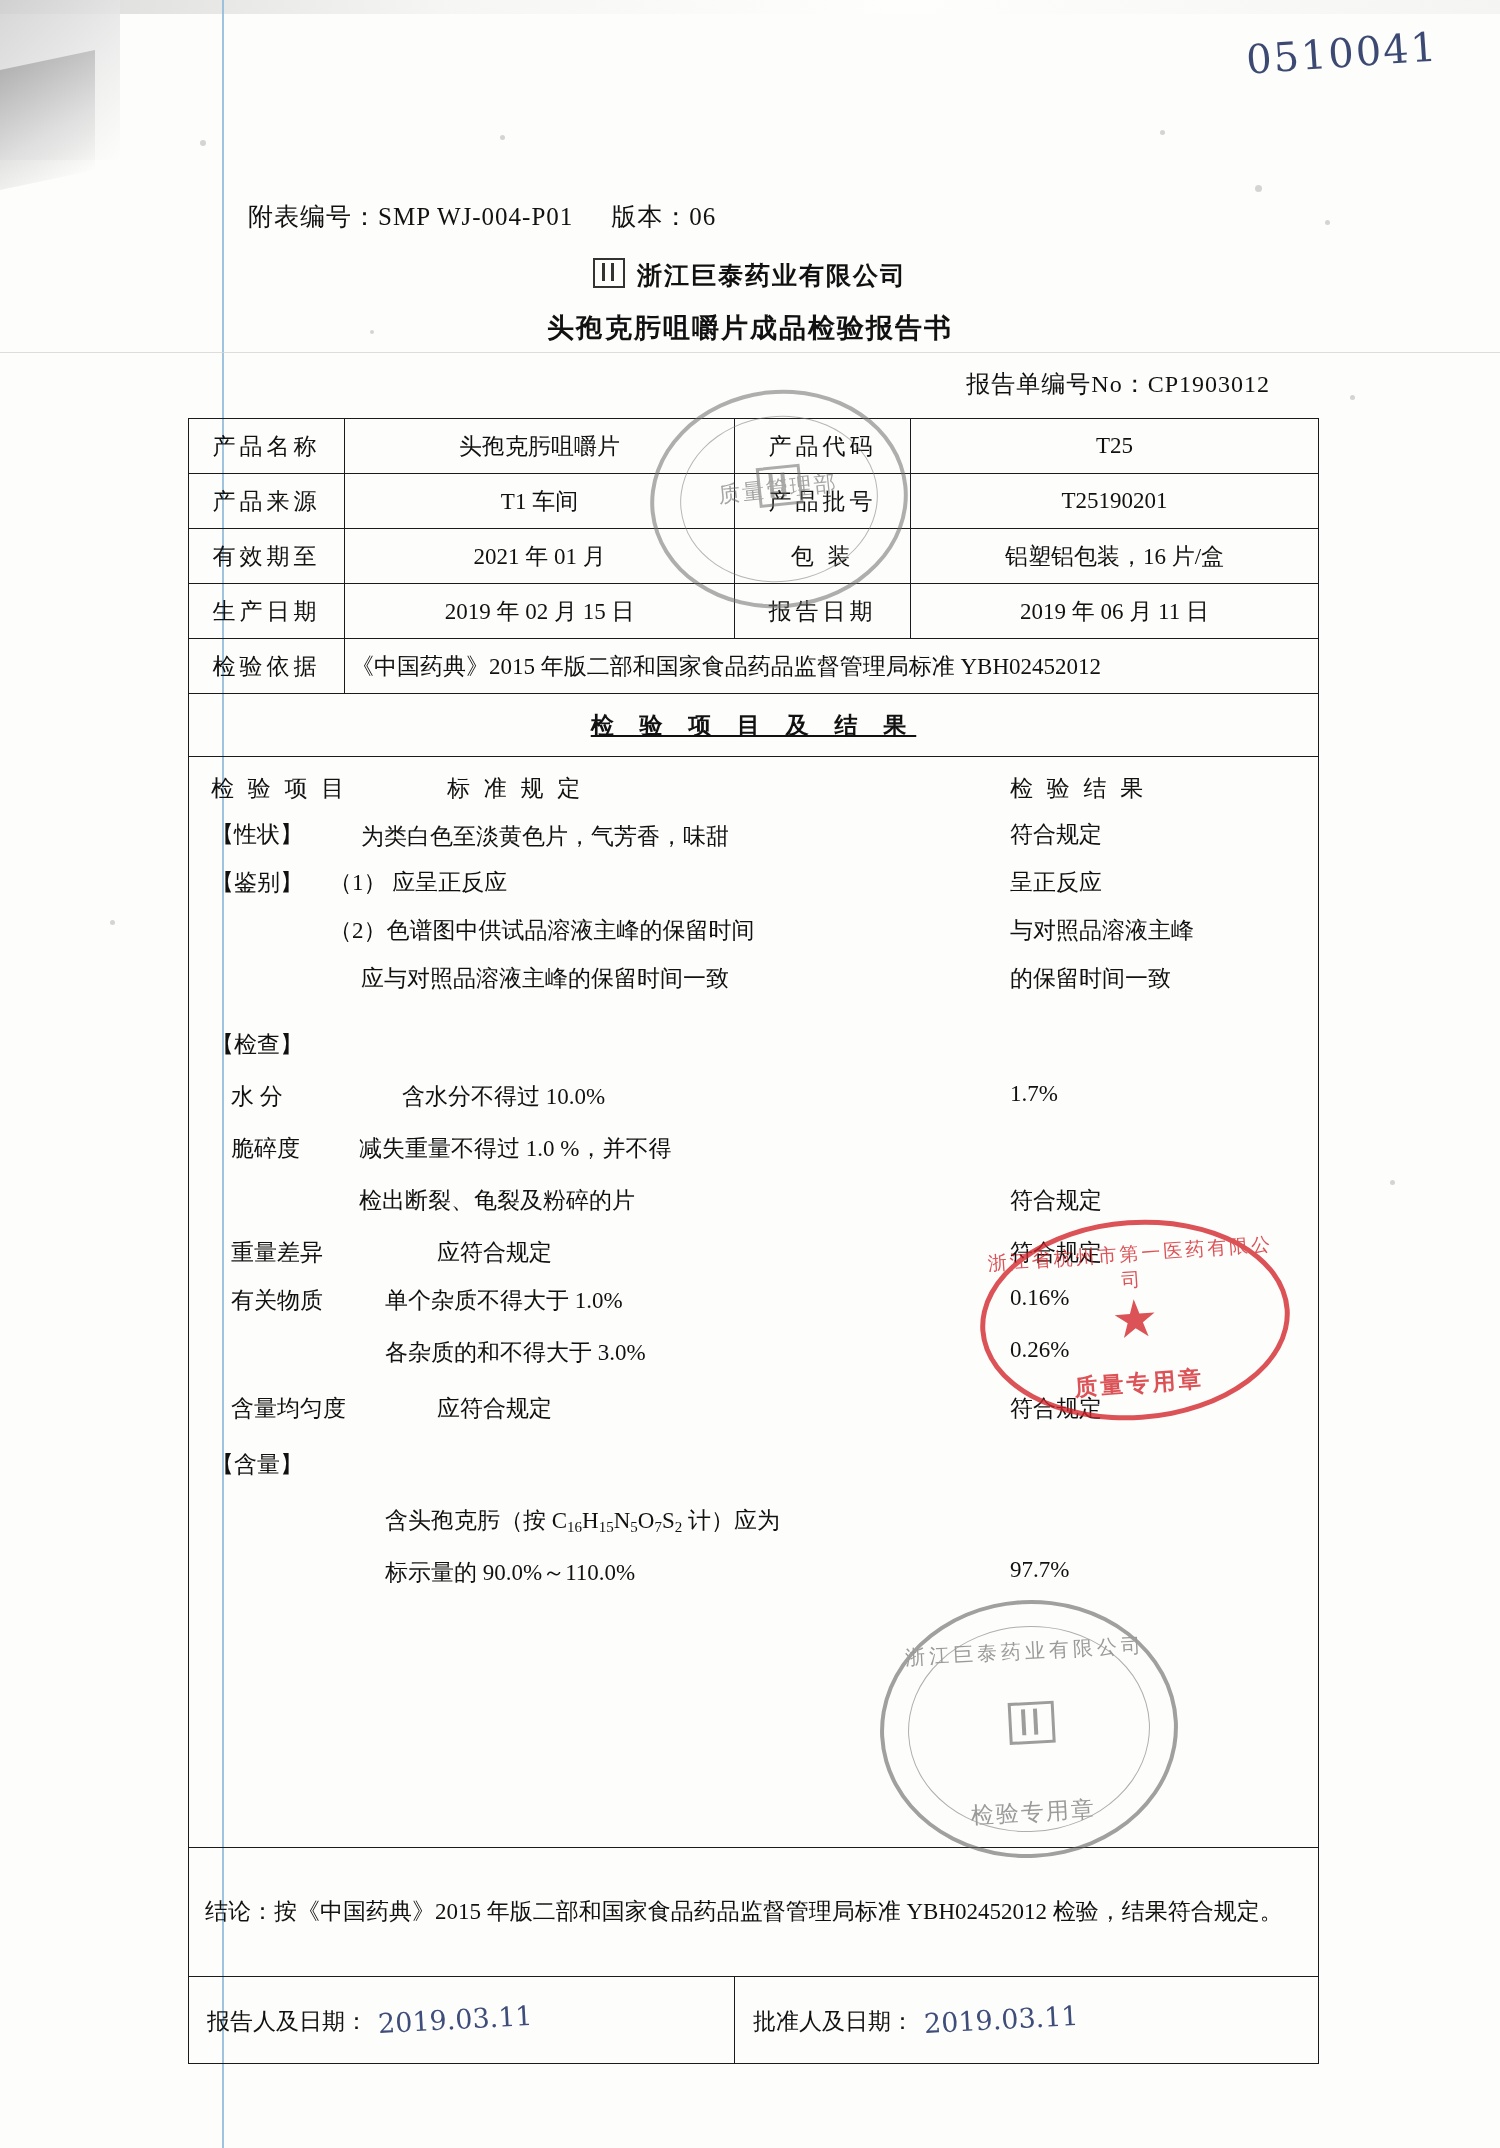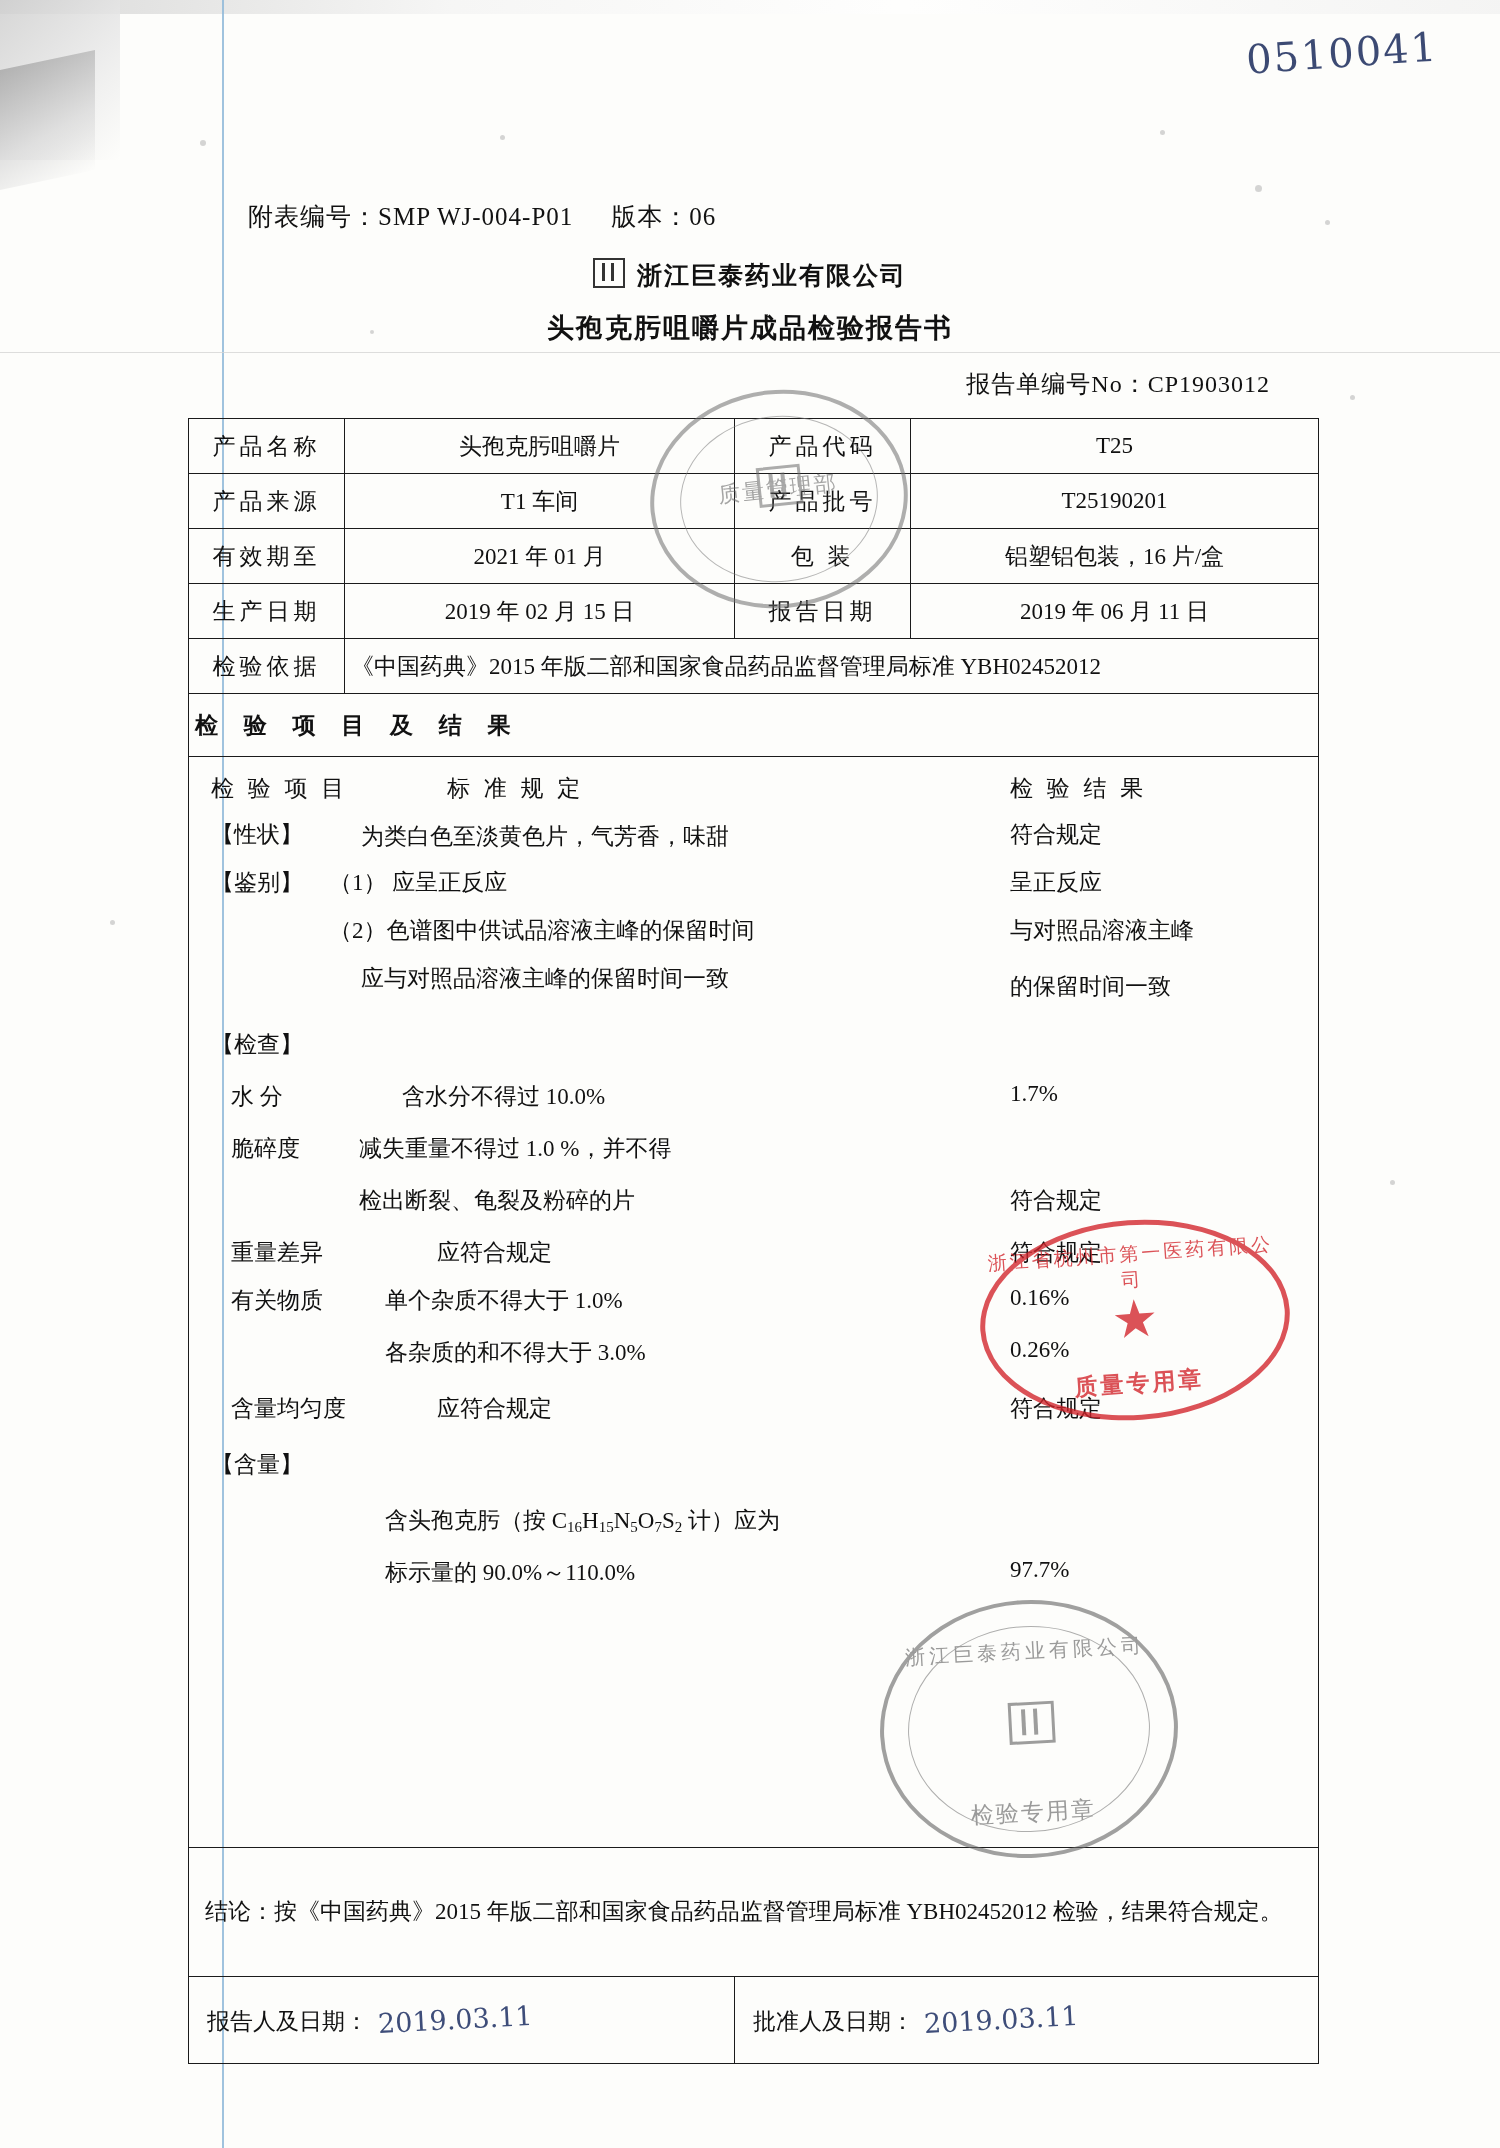--- a/index.html
+++ b/index.html
@@ -129,25 +129,26 @@
     font-size: 23px;
     padding: 0 6px;
     vertical-align: middle;
   }
   .lbl { width: 156px; text-align: center; letter-spacing: 4px; }
   .val { text-align: center; }
   .lbl2 { width: 176px; text-align: center; letter-spacing: 4px; }
 
   
   #section-head {
-    text-align: left;
+    text-align: center;
     font-size: 25px;
     font-weight: bold;
     letter-spacing: 10px;
     height: 62px !important;
+    text-decoration: underline;
   }
 
   
   #results-cell {
     height: 1090px !important;
     vertical-align: top;
     padding: 0 !important;
   }
   #results-inner {
     position: relative;
@@ -368,21 +369,21 @@
             <div class="r-col-std" style="top:64px;left:172px;">为类白色至淡黄色片，气芳香，味甜</div>
             <div class="r-col-res" style="top:62px;">符合规定</div>
 
             <div class="r-col-item" style="top:110px;">【鉴别】</div>
             <div class="r-col-std" style="top:110px;left:140px;">（1）          应呈正反应</div>
             <div class="r-col-res" style="top:110px;">呈正反应</div>
 
             <div class="r-col-std" style="top:158px;left:140px;">（2）色谱图中供试品溶液主峰的保留时间</div>
             <div class="r-col-std" style="top:206px;left:172px;">应与对照品溶液主峰的保留时间一致</div>
             <div class="r-col-res" style="top:158px;">与对照品溶液主峰</div>
-            <div class="r-col-res" style="top:206px;margin-top:8px;">的保留时间一致</div>
+            <div class="r-col-res" style="top:206px;">的保留时间一致</div>
 
             <div class="r-col-item" style="top:272px;">【检查】</div>
 
             <div class="r-col-item" style="top:324px;left:42px;">水  分</div>
             <div class="r-col-std" style="top:324px;left:192px;margin-left:21px;">含水分不得过 10.0%</div>
             <div class="r-col-res" style="top:324px;">1.7%</div>
 
             <div class="r-col-item" style="top:376px;left:42px;">脆碎度</div>
             <div class="r-col-std" style="top:376px;left:170px;">减失重量不得过 1.0 %，并不得</div>
             <div class="r-col-std" style="top:428px;left:170px;">检出断裂、龟裂及粉碎的片</div>

